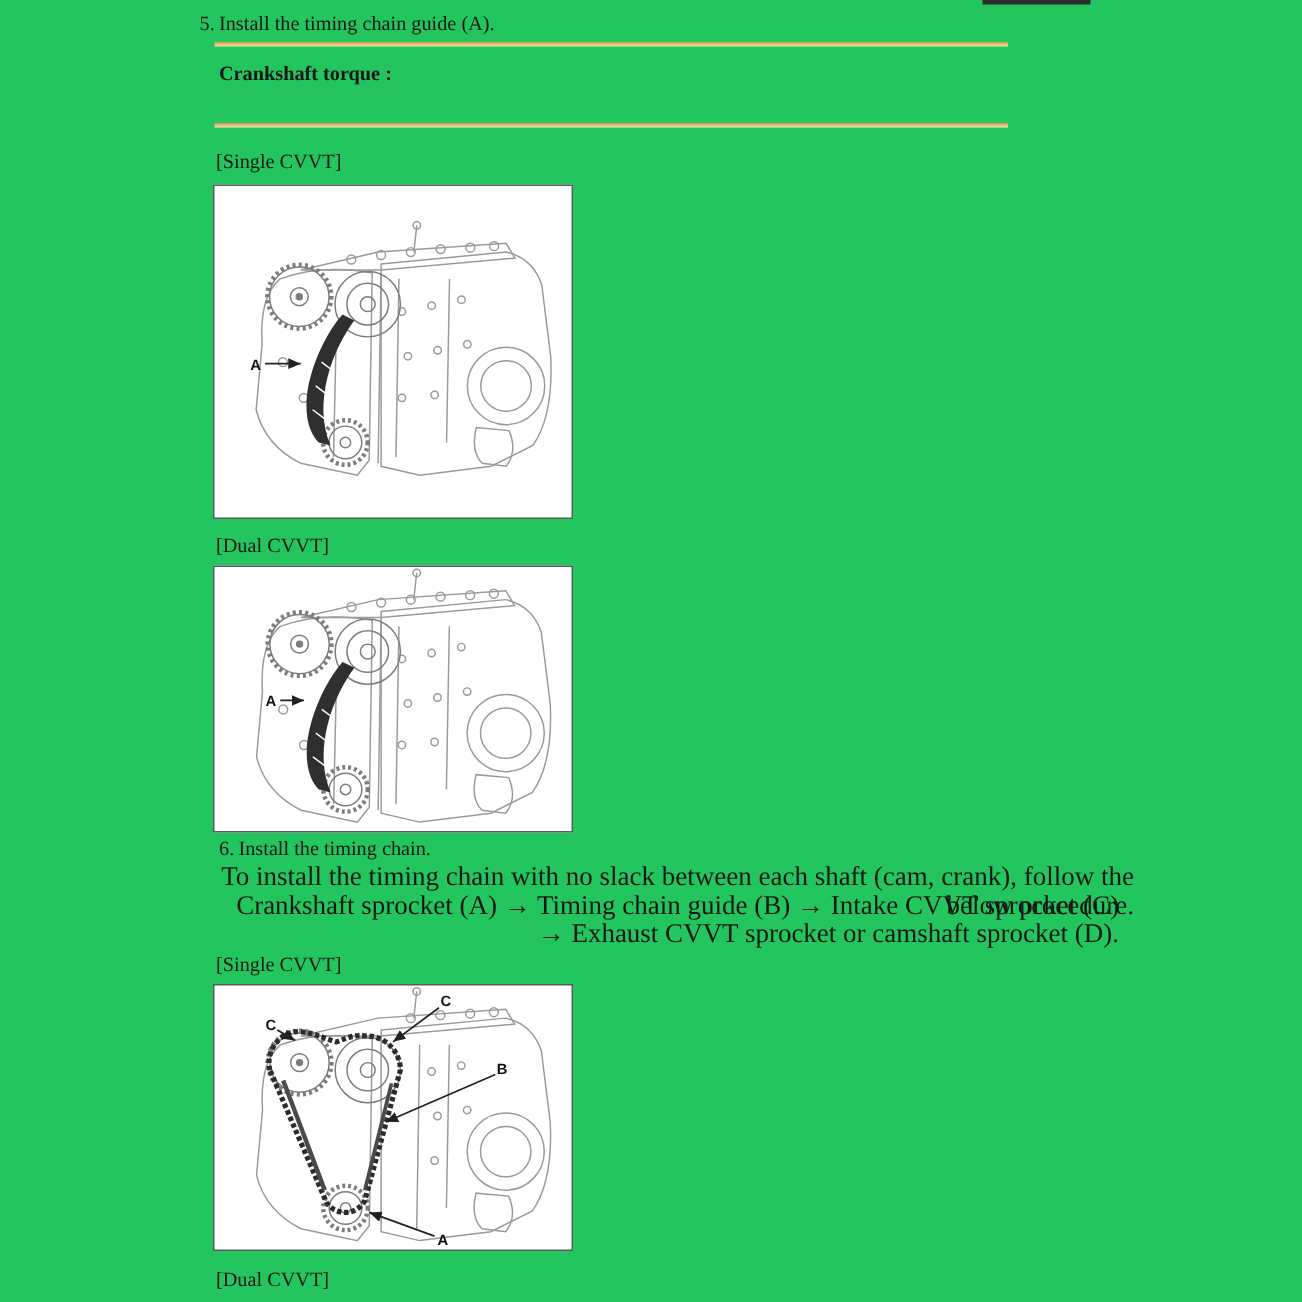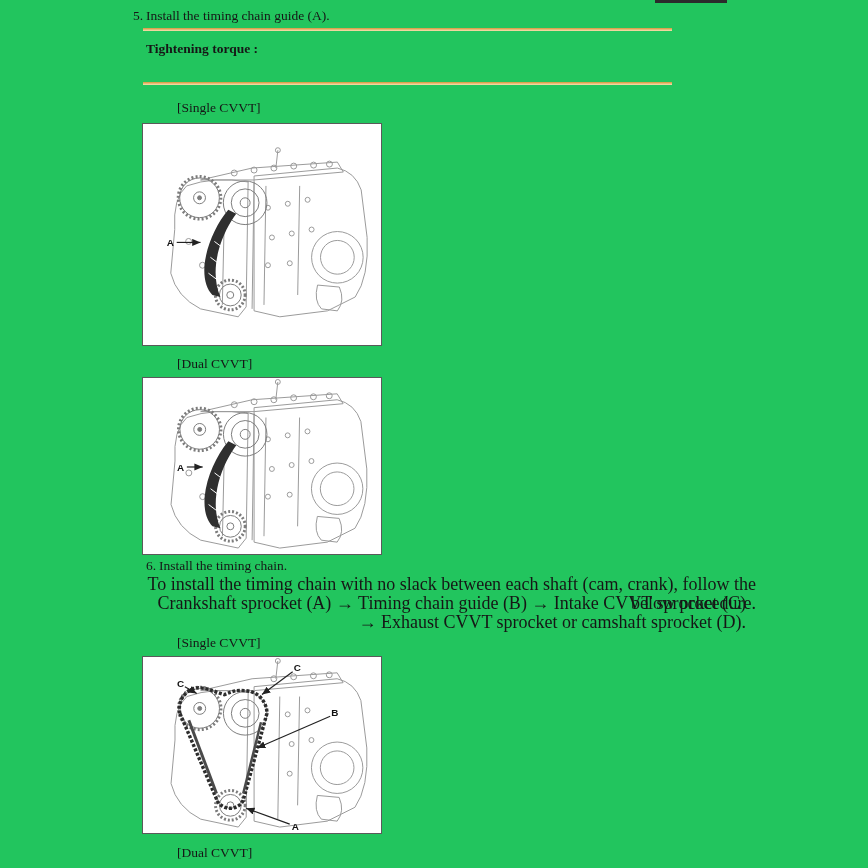--- a/index.html
+++ b/index.html
@@ -10,21 +10,21 @@
   .abs{position:absolute;}
   .step-head{font-size:13.5px;line-height:19px;white-space:nowrap;}
   .step-head .num{display:inline-block;width:13px;}
   .bodyline{font-size:18px;line-height:19px;text-align:right;}
   .torque-label{font-size:13.5px;font-weight:bold;white-space:nowrap;}
   .torque-value{font-size:13.5px;white-space:nowrap;}
   .rule{
     position:absolute;left:143px;width:529px;height:3px;
     background:linear-gradient(#d6973b,#f6e2b3);
   }
-  .caption{position:absolute;left:144px;font-size:13.5px;white-space:nowrap;margin-left:33px;}
+  .caption{position:absolute;left:144px;font-size:13.5px;white-space:nowrap;}
   .figbox{
     position:absolute;left:142px;width:238px;border:1px solid #5a5a5a;background:#fff;
   }
   .artifact{
     position:absolute;left:655px;top:0;width:72px;height:3px;background:#2b2b2b;
   }
   svg{display:block;}
   .callout-text{font:bold 10px "Liberation Sans", sans-serif;fill:#111;}
 </style>
 </head>
@@ -32,21 +32,21 @@
 
 <div class="page">
 
   <div class="artifact"></div>
 
   <div class="abs step-head" style="left:133px;top:6px">
     <span class="num">5.</span><span>Install the timing chain guide (A).</span>
   </div>
 
   <div class="rule" style="top:28px"></div>
-  <div class="abs torque-label" style="left:146px;top:41px">Tightening torque :</div>
+  <div class="abs torque-label" style="left:146px;top:41px">Crankshaft torque :</div>
   <div class="rule" style="top:82px"></div>
 
   <div class="caption" style="top:100px">[Single CVVT]</div>
 
   <div class="figbox" style="top:123px;height:221px">
     <svg width="238" height="221" viewBox="0 0 240 178" preserveAspectRatio="xMidYMid meet">
       <defs>
         <marker id="ah-f1" markerWidth="8" markerHeight="8" refX="7" refY="3" orient="auto">
           <path d="M0,0 L7,3 L0,6 Z" fill="#222"></path>
         </marker>

